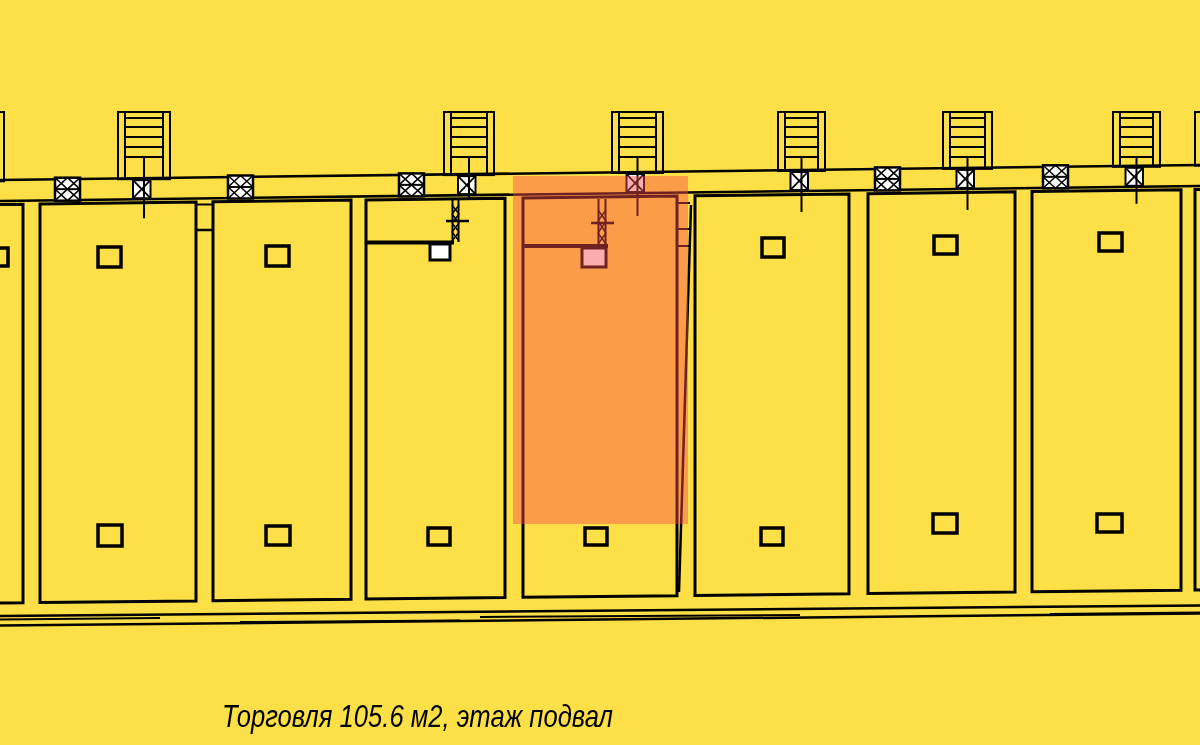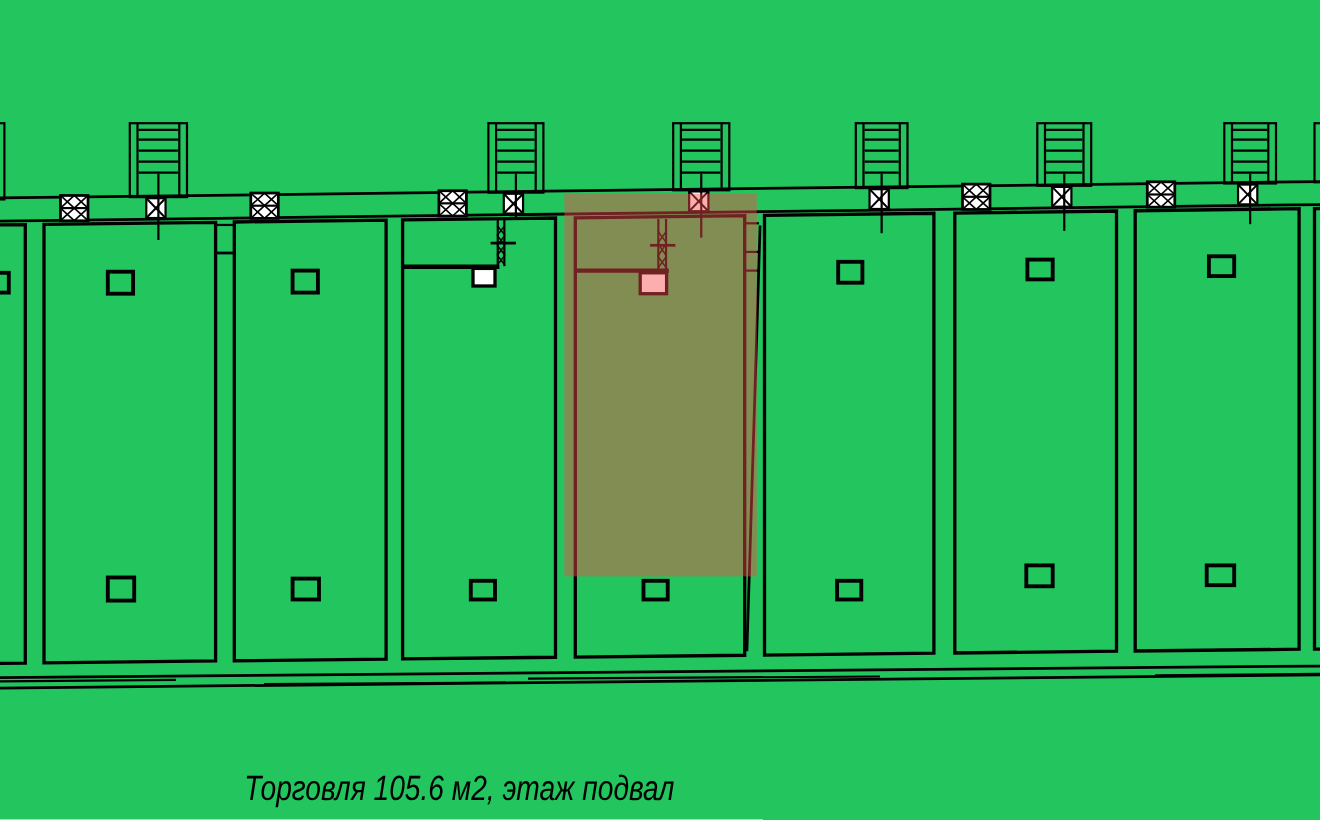--- a/index.html
+++ b/index.html
@@ -5,21 +5,21 @@
   html, body {
     margin: 0;
     padding: 0;
     background: #ffffff;
   }
   #stage {
     position: relative;
     width: 1200px;
     height: 745px;
     overflow: hidden;
-    background: #22c55e;
+    background: #fde047;
     font-family: "Liberation Sans", "DejaVu Sans", sans-serif;
   }
   #plan-svg {
     position: absolute;
     left: 0;
     top: 0;
   }
   .caption {
     position: absolute;
     left: 222px;

